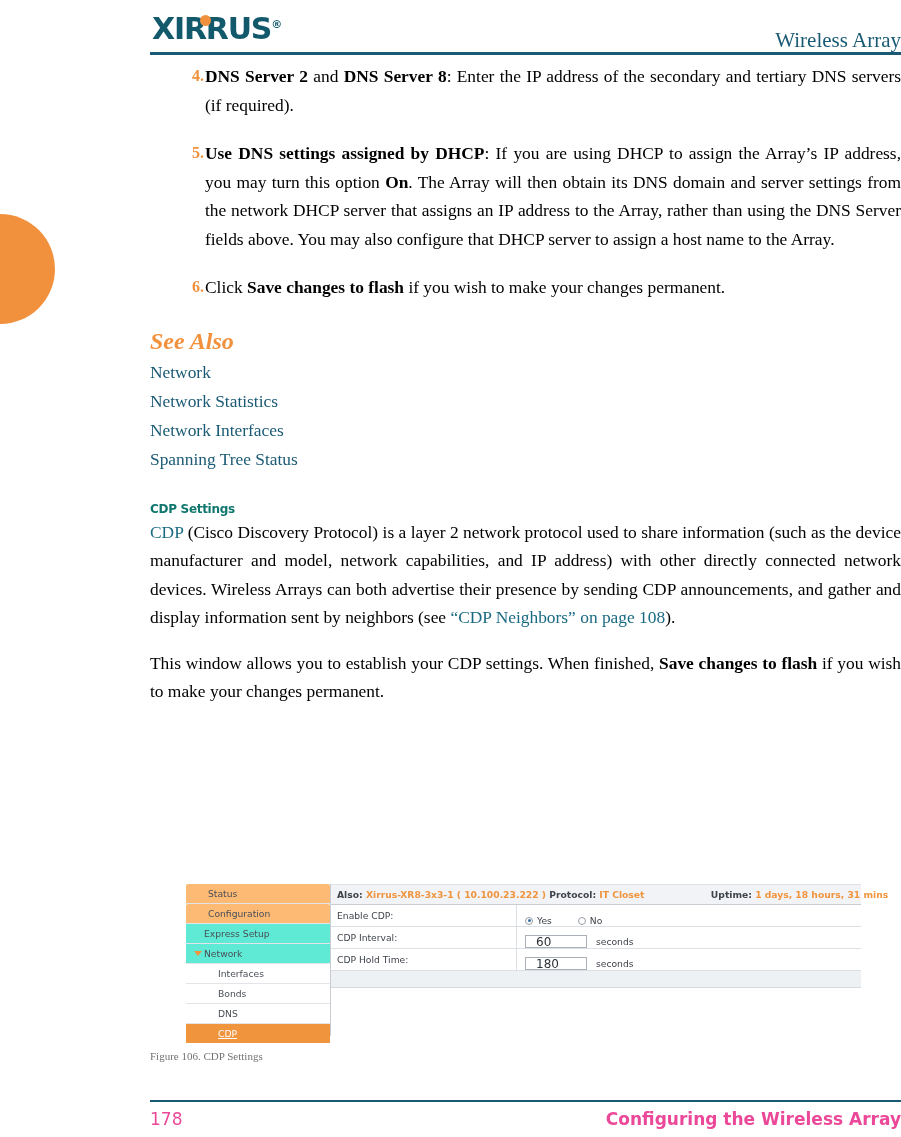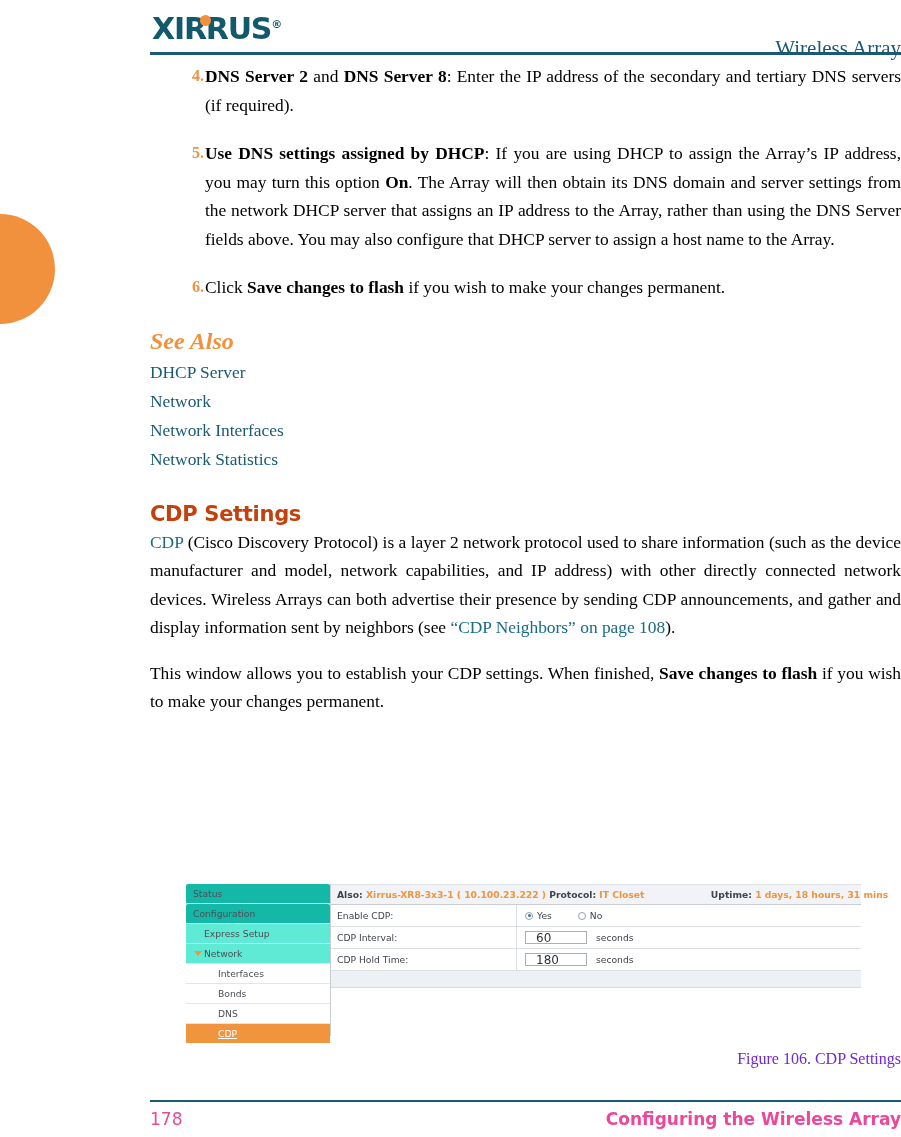--- a/index.html
+++ b/index.html
@@ -56,21 +56,21 @@
     left: 48px;
     top: 1px;
     width: 11px;
     height: 11px;
     border-radius: 50%;
     background: #F2913D;
   }
   .header-title {
     position: absolute;
     right: 0;
-    top: 28px;
+    top: 20px;
     font-family: "Liberation Serif", serif;
     font-size: 21px;
     color: #1A5A74;
   }
   .header-rule {
     position: absolute;
     left: 150px;
     top: 52px;
     width: 751px;
     height: 3px;
@@ -127,23 +127,23 @@
   ul.see-also-list li {
     font-size: 17.4px;
     line-height: 29px;
     color: #1A5A74;
   }
 
   
   .section-head {
     margin: 28px 0 2px 0;
     font-family: "DejaVu Sans", sans-serif;
-    font-size: 21px;
-    font-weight: bold;
-    color: #c2410c;
+    font-size: 12px;
+    font-weight: bold;
+    color: #0f766e;
     letter-spacing: -0.3px;
   }
 
   p.body-para {
     margin: 0 0 17px 0;
     font-size: 17.4px;
     line-height: 28.5px;
     text-align: justify;
   }
   .link { color: #1A6A82; }
@@ -177,22 +177,22 @@
   .nav-item {
     position: relative;
     height: 19px;
     line-height: 19px;
     border-bottom: 1px solid #e2e4e7;
     white-space: nowrap;
     color: #4a4f57;
     font-size: 9.2px;
   }
   .nav-item.lvl0 {
-    background: #14b8a6;
-    padding-left: 7px;
+    background: #fdba74;
+    padding-left: 22px;
     border-radius: 2px 2px 0 0;
   }
   .nav-item.lvl1 { padding-left: 18px; background:#5eead4; }
   .nav-item.lvl2 { padding-left: 32px; background:#fff; }
   .nav-item.selected {
     background: #F0943E;
     color: #ffffff;
     border-bottom: none;
   }
   .nav-item.selected .nav-label { text-decoration: underline; }
@@ -224,21 +224,21 @@
     font-size: 9.2px;
     font-weight: bold;
   }
   .tb-label { color: #3f4characters; }
   .tb-label { color: #3f444b; }
   .tb-val { color: #F0943E; }
   .tb-gap { display:inline-block; width: 60px; }
 
   .form-row {
     display: flex;
-    align-items: center;
+    align-items: flex-end;
     height: 21px;
     border-bottom: 1px solid #dcdfe3;
     background: #ffffff;
   }
   .form-label {
     width: 186px;
     padding-left: 6px;
     box-sizing: border-box;
     font-size: 9.2px;
     color: #3f444b;
@@ -293,23 +293,23 @@
     height: 16px;
     background: #eef1f4;
     border-bottom: 1px solid #d6dade;
   }
 
   .fig-caption {
     position: absolute;
     left: 150px;
     top: 1050px;
     width: 751px;
-    text-align: right;
-    font-size: 16px;
-    color: #6d28d9;
+    text-align: left;
+    font-size: 11px;
+    color: #737373;
   }
 
   
   .footer-rule {
     position: absolute;
     left: 150px;
     top: 1100px;
     width: 751px;
     height: 2px;
     background: #1A5A74;
@@ -363,24 +363,24 @@
       <span class="b">Use DNS settings assigned by DHCP</span><span>: If you are using DHCP to assign the Array’s IP address, you may turn this option </span><span class="b">On</span><span>. The Array will then obtain its DNS domain and server settings from the network DHCP server that assigns an IP address to the Array, rather than using the DNS Server fields above. You may also configure that DHCP server to assign a host name to the Array.</span>
     </li>
     <li>
       <span class="num">6.</span>
       <span>Click </span><span class="b">Save changes to flash</span><span> if you wish to make your changes permanent.</span>
     </li>
   </ol>
 
   <div class="see-also-head">See Also</div>
   <ul class="see-also-list">
-    <li>DHCP Server</li>
     <li>Network</li>
+    <li>Network Statistics</li>
     <li>Network Interfaces</li>
-    <li>Network Statistics</li>
+    <li>Spanning Tree Status</li>
   </ul>
 
   <div class="section-head">CDP Settings</div>
 
   <p class="body-para"><span class="link">CDP</span><span> (Cisco Discovery Protocol) is a layer 2 network protocol used to share information (such as the device manufacturer and model, network capabilities, and IP address) with other directly connected network devices. Wireless Arrays can both advertise their presence by sending CDP announcements, and gather and display information sent by neighbors (see </span><span class="link">“CDP Neighbors” on page 108</span><span>).</span></p>
 
   <p class="body-para"><span>This window allows you to establish your CDP settings. When finished, </span><span class="b">Save changes to flash</span><span> if you wish to make your changes permanent.</span></p>
 
 </div>
 

